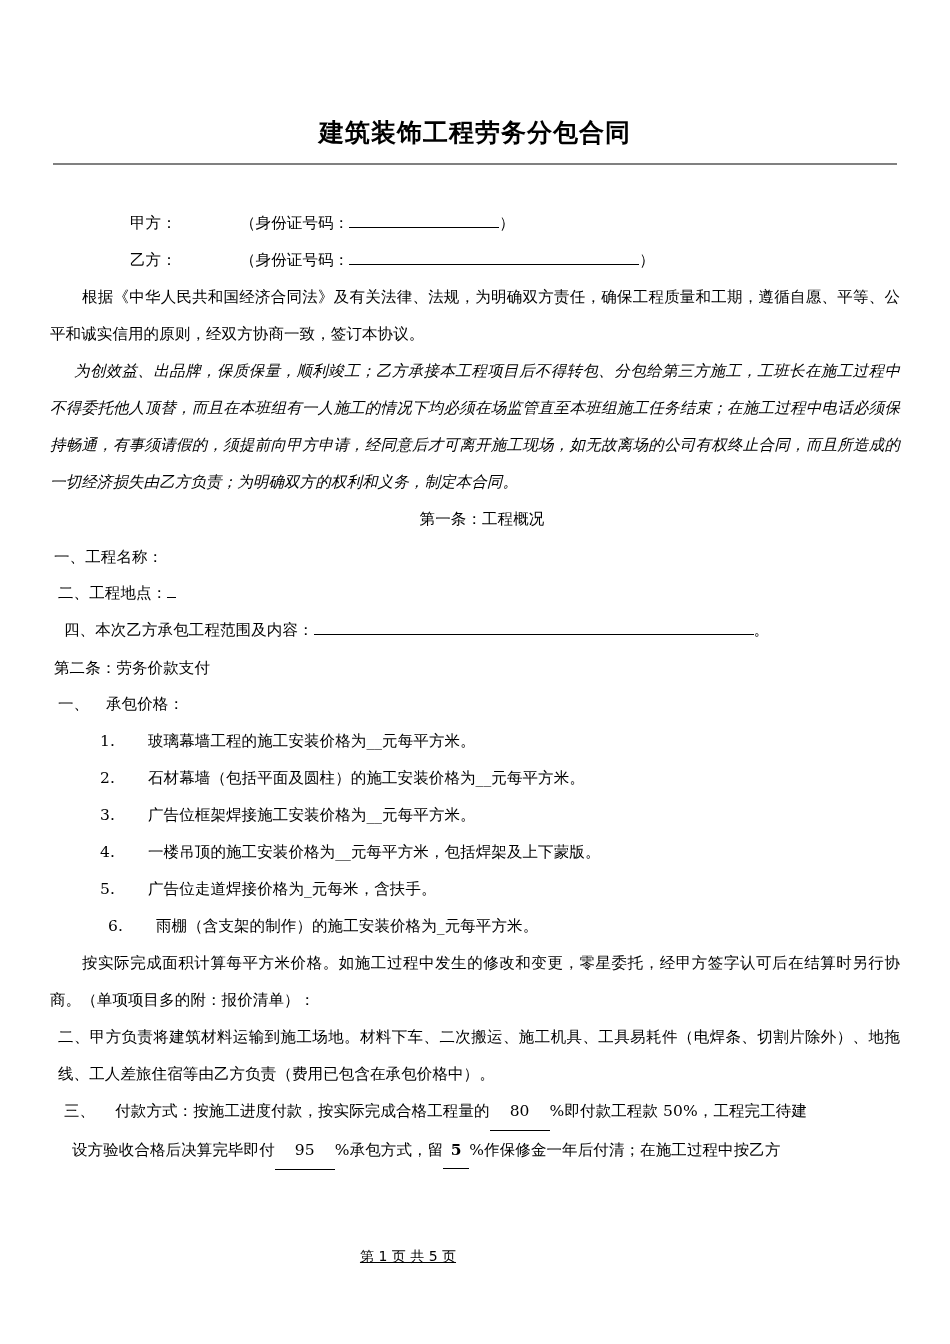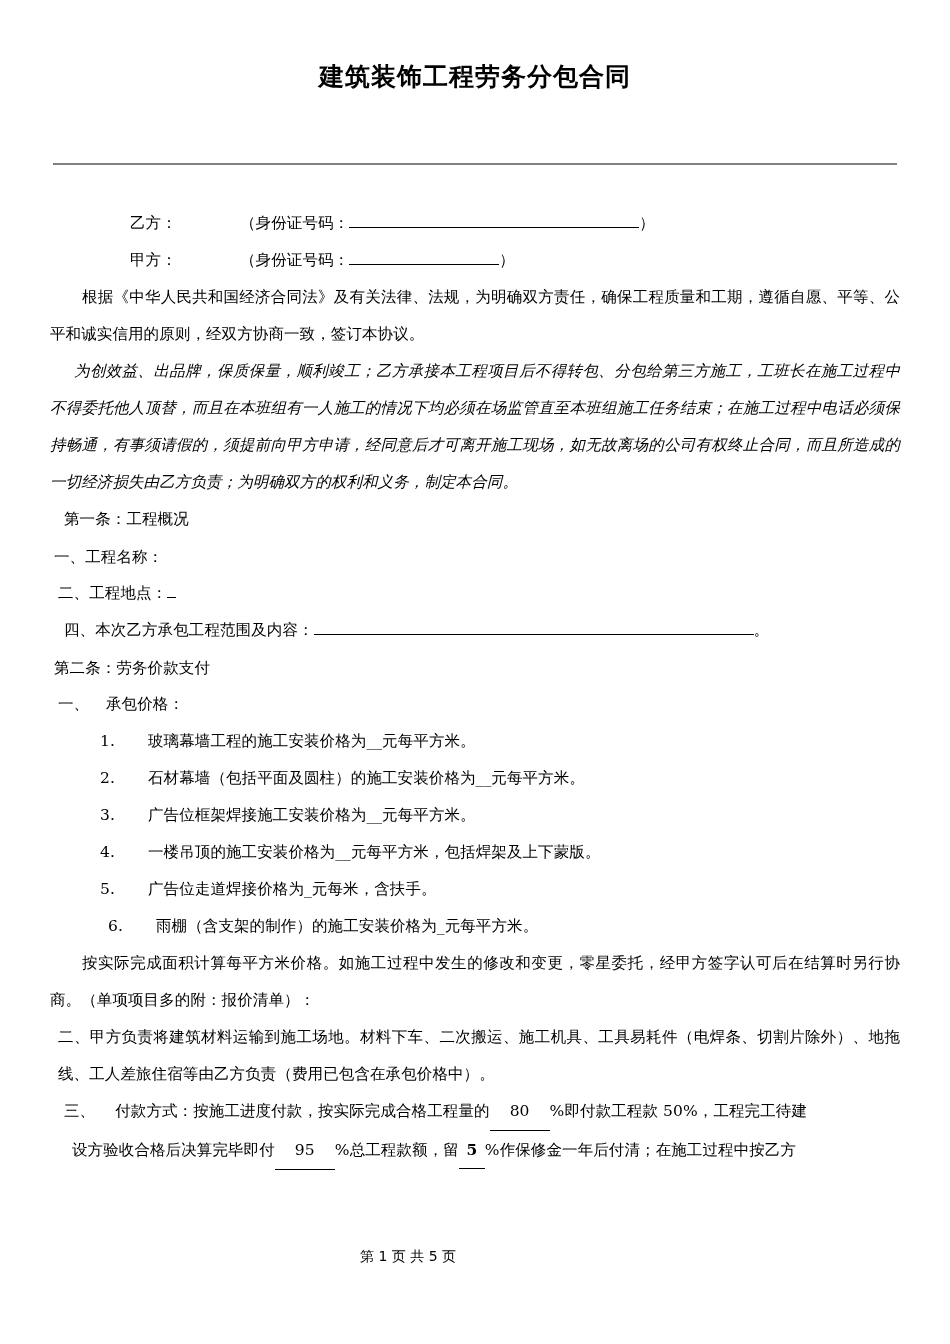--- a/index.html
+++ b/index.html
@@ -21,21 +21,21 @@
     height: 1344px;
     box-sizing: border-box;
     padding: 0;
   }
   .doc-title {
     text-align: center;
     font-size: 25px;
     font-weight: bold;
     letter-spacing: 1px;
     margin: 0;
-    padding-top: 62px;
+    padding-top: 118px;
     line-height: 1.2;
     font-family: "DejaVu Sans", "Liberation Sans", sans-serif;
   }
   .title-rule {
     position: absolute;
     left: 53px;
     top: 163px;
     width: 844px;
     height: 0;
     border-top: 2px solid #808080;
@@ -50,21 +50,21 @@
   }
   .line {
     font-size: 15.5px;
     line-height: 37px;
     white-space: nowrap;
     letter-spacing: 0.1px;
   }
   .ind-party { padding-left: 80px; }
   .ind-para  { text-indent: 32px; }
   .ind-para2 { text-indent: 24px; font-style: italic; }
-  .ind-clause { padding-left: 14px; }
+  .ind-clause { padding-left: 14px; text-align: center; }
   .ind-sub   { padding-left: 4px; font-family: Liberation Serif, serif; }
   .ind-num   { padding-left: 50px; }
   .ind-num6  { padding-left: 58px; }
   .ind-roman { padding-left: 8px; }
   .ind-roman3 { padding-left: 14px; }
   .ind-cont  { padding-left: 22px; }
   .party-label { display: inline-block; width: 110px; }
   .numlabel { display: inline-block; width: 48px; }
   .ul-blank {
     display: inline-block;
@@ -86,45 +86,46 @@
   .gapsm { display: inline-block; width: 34px; }
   .gapxs { display: inline-block; width: 20px; }
   .footer {
     position: absolute;
     left: 0;
     top: 1248px;
     width: 816px;
     text-align: center;
     font-size: 14px;
     font-family: "DejaVu Sans", "Liberation Sans", sans-serif;
+    text-decoration: underline;
   }
   .wrap-para {
     font-size: 15.5px;
     line-height: 37px;
     text-align: justify;
     text-justify: inter-ideograph;
     letter-spacing: 0.1px;
   }
 </style>
 </head>
 <body>
 
 <div class="page">
 
   <h1 class="doc-title">建筑装饰工程劳务分包合同</h1>
   <div class="title-rule"></div>
 
   <div class="body-area">
 
     <div class="line ind-party">
-      <span class="party-label">乙方：</span><span>（身份证号码：</span><span class="ul-blank ul-w290"></span><span>）</span>
+      <span class="party-label">甲方：</span><span>（身份证号码：</span><span class="ul-blank ul-w150"></span><span>）</span>
     </div>
 
     <div class="line ind-party">
-      <span class="party-label">甲方：</span><span>（身份证号码：</span><span class="ul-blank ul-w150"></span><span>）</span>
+      <span class="party-label">乙方：</span><span>（身份证号码：</span><span class="ul-blank ul-w290"></span><span>）</span>
     </div>
 
     <div class="wrap-para ind-para">根据《中华人民共和国经济合同法》及有关法律、法规，为明确双方责任，确保工程质量和工期，遵循自愿、平等、公平和诚实信用的原则，经双方协商一致，签订本协议。</div>
 
     <div class="wrap-para ind-para2">为创效益、出品牌，保质保量，顺利竣工；乙方承接本工程项目后不得转包、分包给第三方施工，工班长在施工过程中不得委托他人顶替，而且在本班组有一人施工的情况下均必须在场监管直至本班组施工任务结束；在施工过程中电话必须保持畅通，有事须请假的，须提前向甲方申请，经同意后才可离开施工现场，如无故离场的公司有权终止合同，而且所造成的一切经济损失由乙方负责；为明确双方的权利和义务，制定本合同。</div>
 
     <div class="line ind-clause">第一条：工程概况</div>
 
     <div class="line ind-sub">
       <span>一、工程名称：</span>
@@ -171,20 +172,20 @@
 
     <div class="wrap-para ind-para">按实际完成面积计算每平方米价格。如施工过程中发生的修改和变更，零星委托，经甲方签字认可后在结算时另行协商。（单项项目多的附：报价清单）：</div>
 
     <div class="wrap-para ind-roman">二、甲方负责将建筑材料运输到施工场地。材料下车、二次搬运、施工机具、工具易耗件（电焊条、切割片除外）、地拖线、工人差旅住宿等由乙方负责（费用已包含在承包价格中）。</div>
 
     <div class="line ind-roman3">
       <span>三、</span><span class="gapxs"></span><span>付款方式：按施工进度付款，按实际完成合格工程量的</span><span class="ul-val ul-val-w60">80</span><span>%即付款工程款 50%，工程完工待建</span>
     </div>
 
     <div class="line ind-cont">
-      <span>设方验收合格后决算完毕即付</span><span class="ul-val ul-val-w60">95</span><span>%总工程款额，留</span><span class="ul-val ul-val-w26">5</span><span>%作保修金一年后付清；在施工过程中按乙方</span>
+      <span>设方验收合格后决算完毕即付</span><span class="ul-val ul-val-w60">95</span><span>%承包方式，留</span><span class="ul-val ul-val-w26">5</span><span>%作保修金一年后付清；在施工过程中按乙方</span>
     </div>
 
   </div>
 
   <div class="footer">第 1 页 共 5 页</div>
 
 </div>
 
 </body></html>

